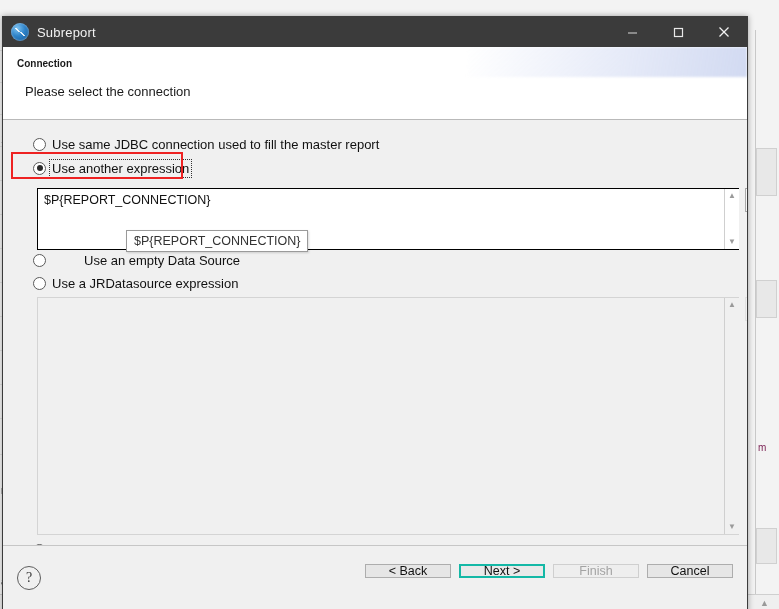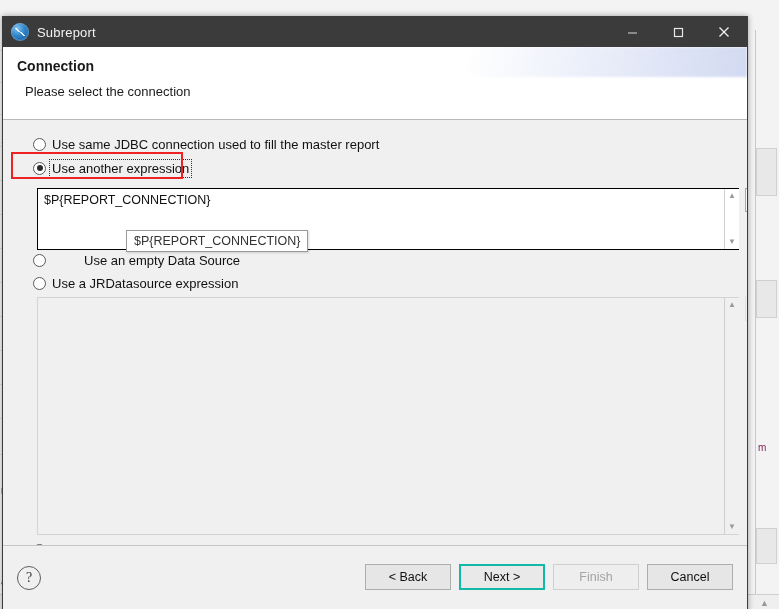--- a/index.html
+++ b/index.html
@@ -94,21 +94,21 @@
     flex:none; height:72px; background:#ffffff; position:relative;
     border-bottom:1px solid #b9b9b9; overflow:hidden;
   }
   .header-wm {
     position:absolute; right:0; top:0; width:280px; height:30px;
     background:linear-gradient(100deg, rgba(255,255,255,0) 0%, rgba(222,228,246,.75) 55%, rgba(205,214,240,.9) 100%);
     filter:blur(1px);
   }
   .header-title {
     position:absolute; left:14px; top:11px;
-    font-size:14px; font-weight:bold; color:#1a1a1a;
+    font-size:10px; font-weight:bold; color:#1a1a1a;
     font-family:"Liberation Sans", sans-serif;
   }
   .header-sub {
     position:absolute; left:22px; top:37px;
     font-size:13px; color:#1a1a1a;
     font-family:"Liberation Sans", sans-serif;
   }
 
   
   .body {
@@ -183,21 +183,21 @@
   }
   .help-btn {
     position:absolute; left:14px; top:20px; width:22px; height:22px;
     border-radius:50%; border:1px solid #5d5d5d; color:#3a3a3a;
     display:flex; align-items:center; justify-content:center;
     font-size:14px; background:#f0f0f0;
     font-family:"Liberation Serif", serif;
   }
   .btnrow { position:absolute; right:14px; top:18px; display:flex; gap:8px; }
   .btn {
-    width:86px; height:26px; box-sizing:border-box;
+    width:86px; height:14px; box-sizing:border-box;
     border:1px solid #adadad; background:#e6e6e6;
     font-size:12.5px; color:#111;
     display:flex; align-items:center; justify-content:center;
     font-family:"Liberation Sans", sans-serif;
   }
   .btn.default {
     border:2px solid #14b8a6; background:#e9e9e9;
   }
   .btn.disabled { color:#a3a3a3; border-color:#cfcfcf; background:#eeeeee; }
 </style>

